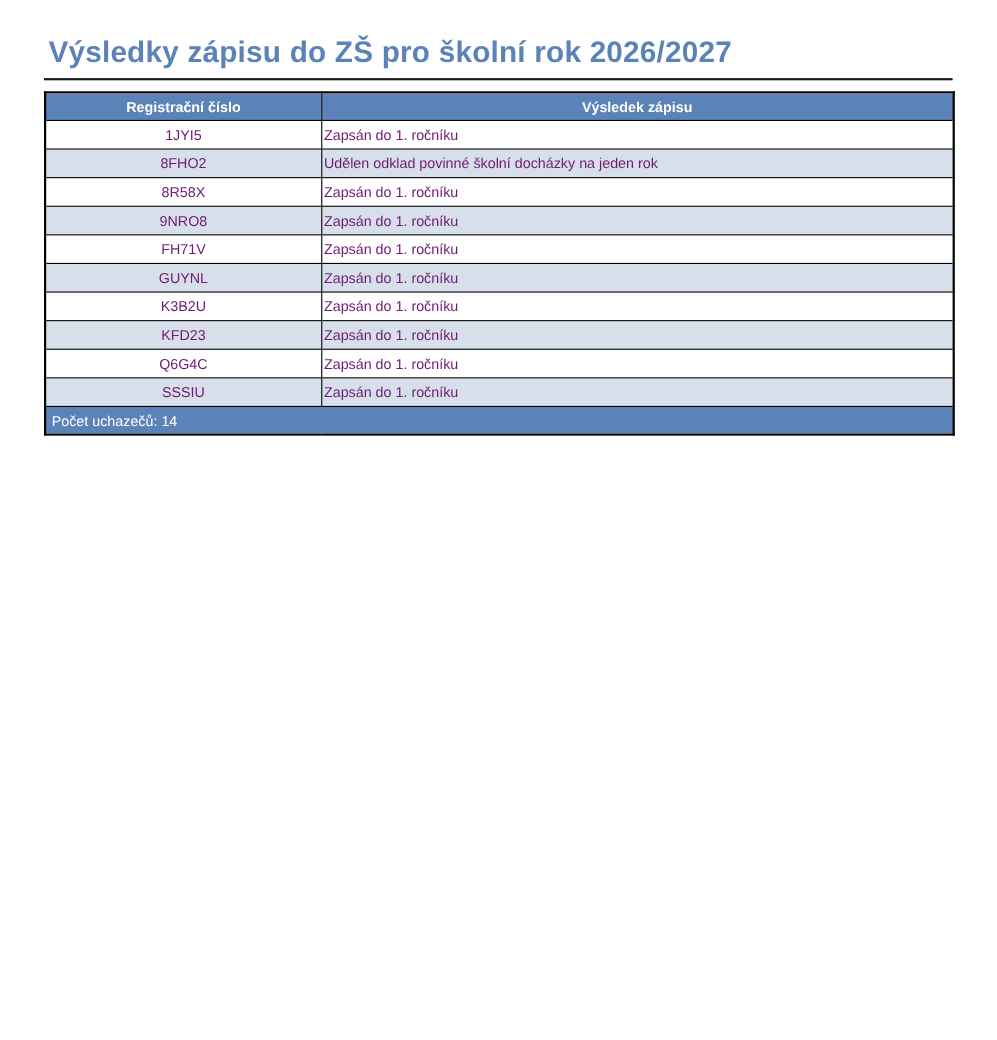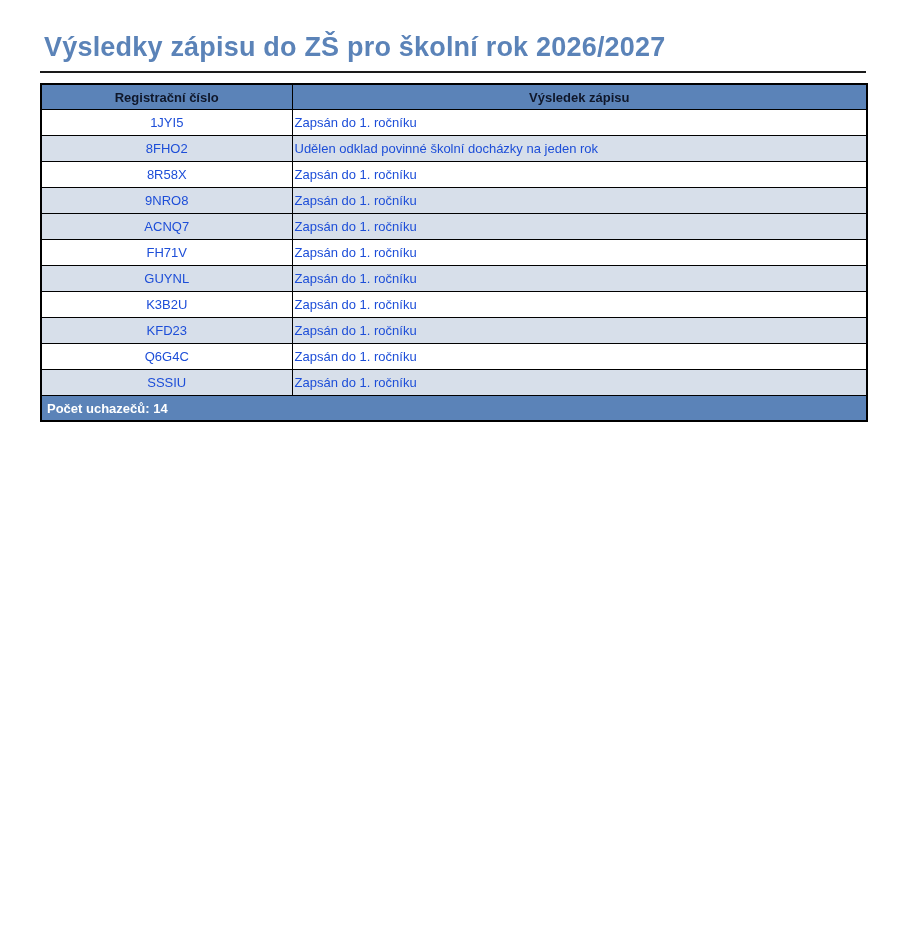--- a/index.html
+++ b/index.html
@@ -39,43 +39,43 @@
   }
   table.results th,
   table.results td {
     border: 1px solid #000000;
     font-size: 13px;
     overflow: hidden;
     white-space: nowrap;
   }
   table.results th {
     background: var(--accent, #5b83b8);
-    color: #0f172a;
+    color: #ffffff;
     font-weight: bold;
     height: 24px;
     text-align: center;
     padding: 0 4px;
     margin-left: 45px;
   }
   col.col-reg { width: 251px; }
   col.col-res { width: 575px; }
   table.results td {
     height: 25px;
-    color: #1d4ed8;
+    color: #701a75;
     background: #ffffff;
   }
   table.results tr.alt td {
     background: var(--row-alt, #d7dfea);
   }
   td.reg-cell { text-align: center; padding: 0 4px; }
   td.result-cell { text-align: left; padding: 0 2px; }
   table.results td.footer-cell {
     background: var(--accent, #5b83b8);
     color: #ffffff;
-    font-weight: bold;
+    font-weight: normal;
     text-align: left;
     padding: 0 5px;
     height: 24px;
     font-size: 13px;
     margin-left: 28px;
   }
 </style>
 </head>
 <body>
 
@@ -104,24 +104,20 @@
           <td class="result-cell">Udělen odklad povinné školní docházky na jeden rok</td>
         </tr>
         <tr>
           <td class="reg-cell">8R58X</td>
           <td class="result-cell">Zapsán do 1. ročníku</td>
         </tr>
         <tr class="alt">
           <td class="reg-cell">9NRO8</td>
           <td class="result-cell">Zapsán do 1. ročníku</td>
         </tr>
-        <tr class="alt">
-          <td class="reg-cell">ACNQ7</td>
-          <td class="result-cell">Zapsán do 1. ročníku</td>
-        </tr>
         <tr>
           <td class="reg-cell">FH71V</td>
           <td class="result-cell">Zapsán do 1. ročníku</td>
         </tr>
         <tr class="alt">
           <td class="reg-cell">GUYNL</td>
           <td class="result-cell">Zapsán do 1. ročníku</td>
         </tr>
         <tr>
           <td class="reg-cell">K3B2U</td>

